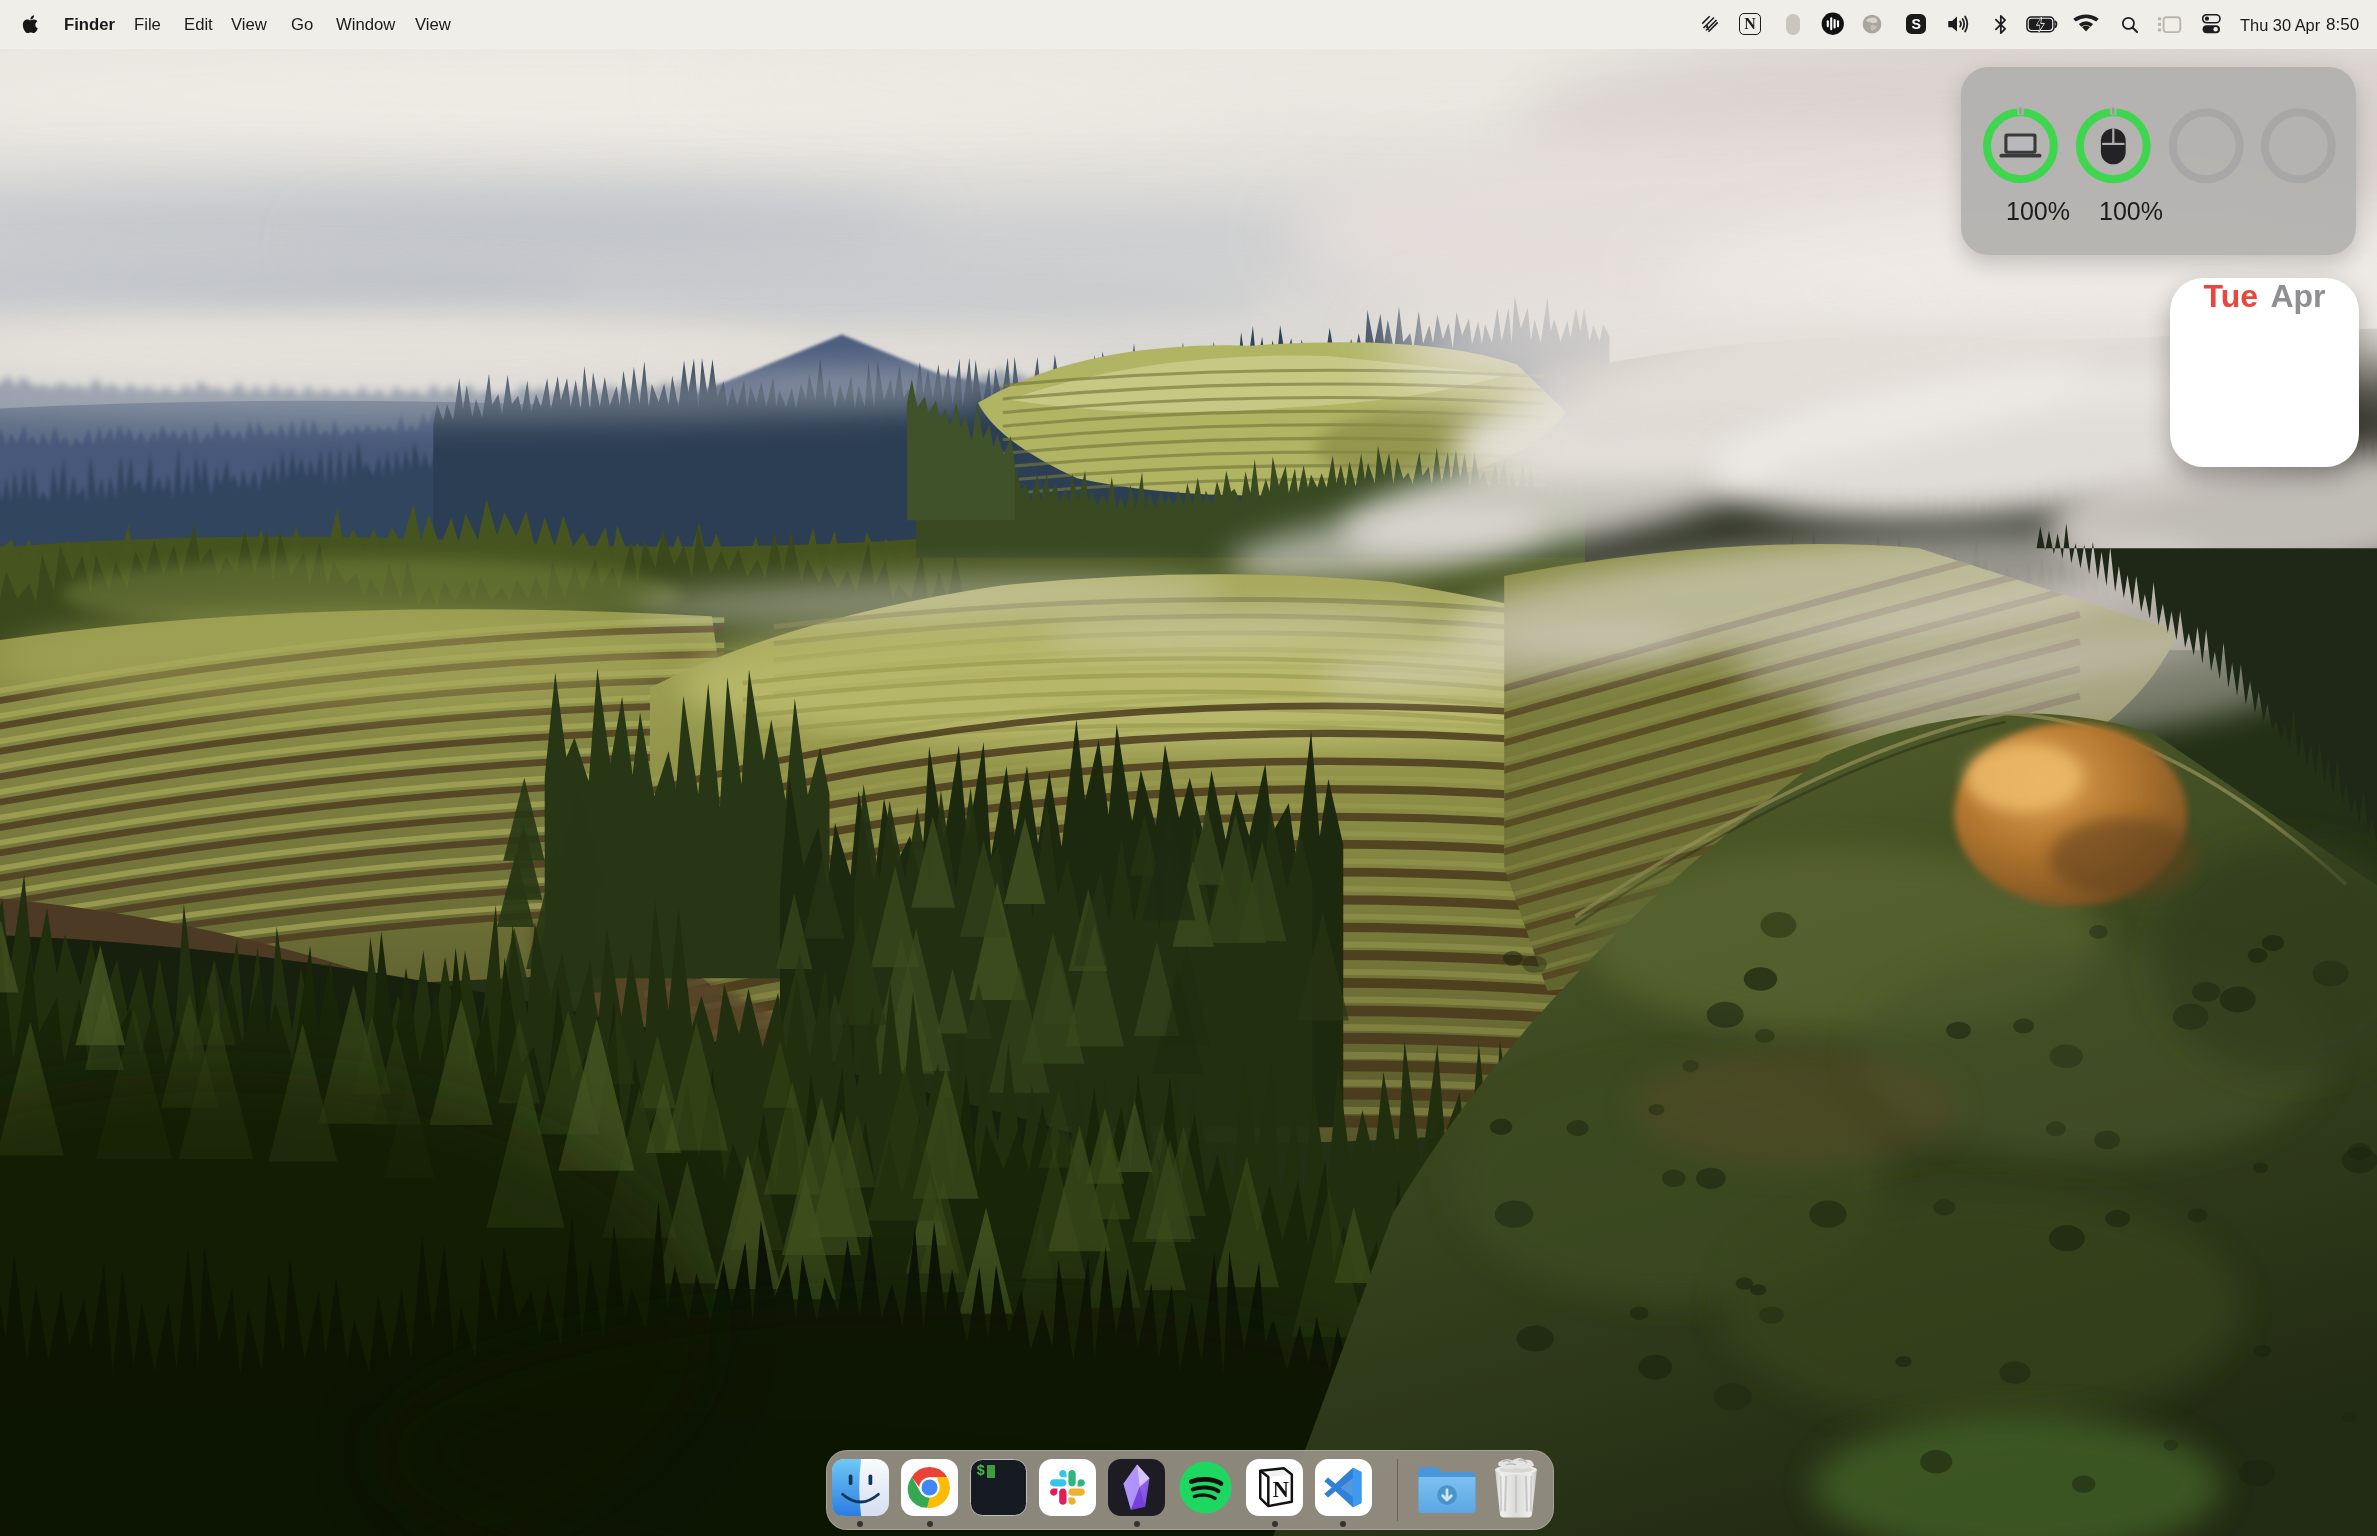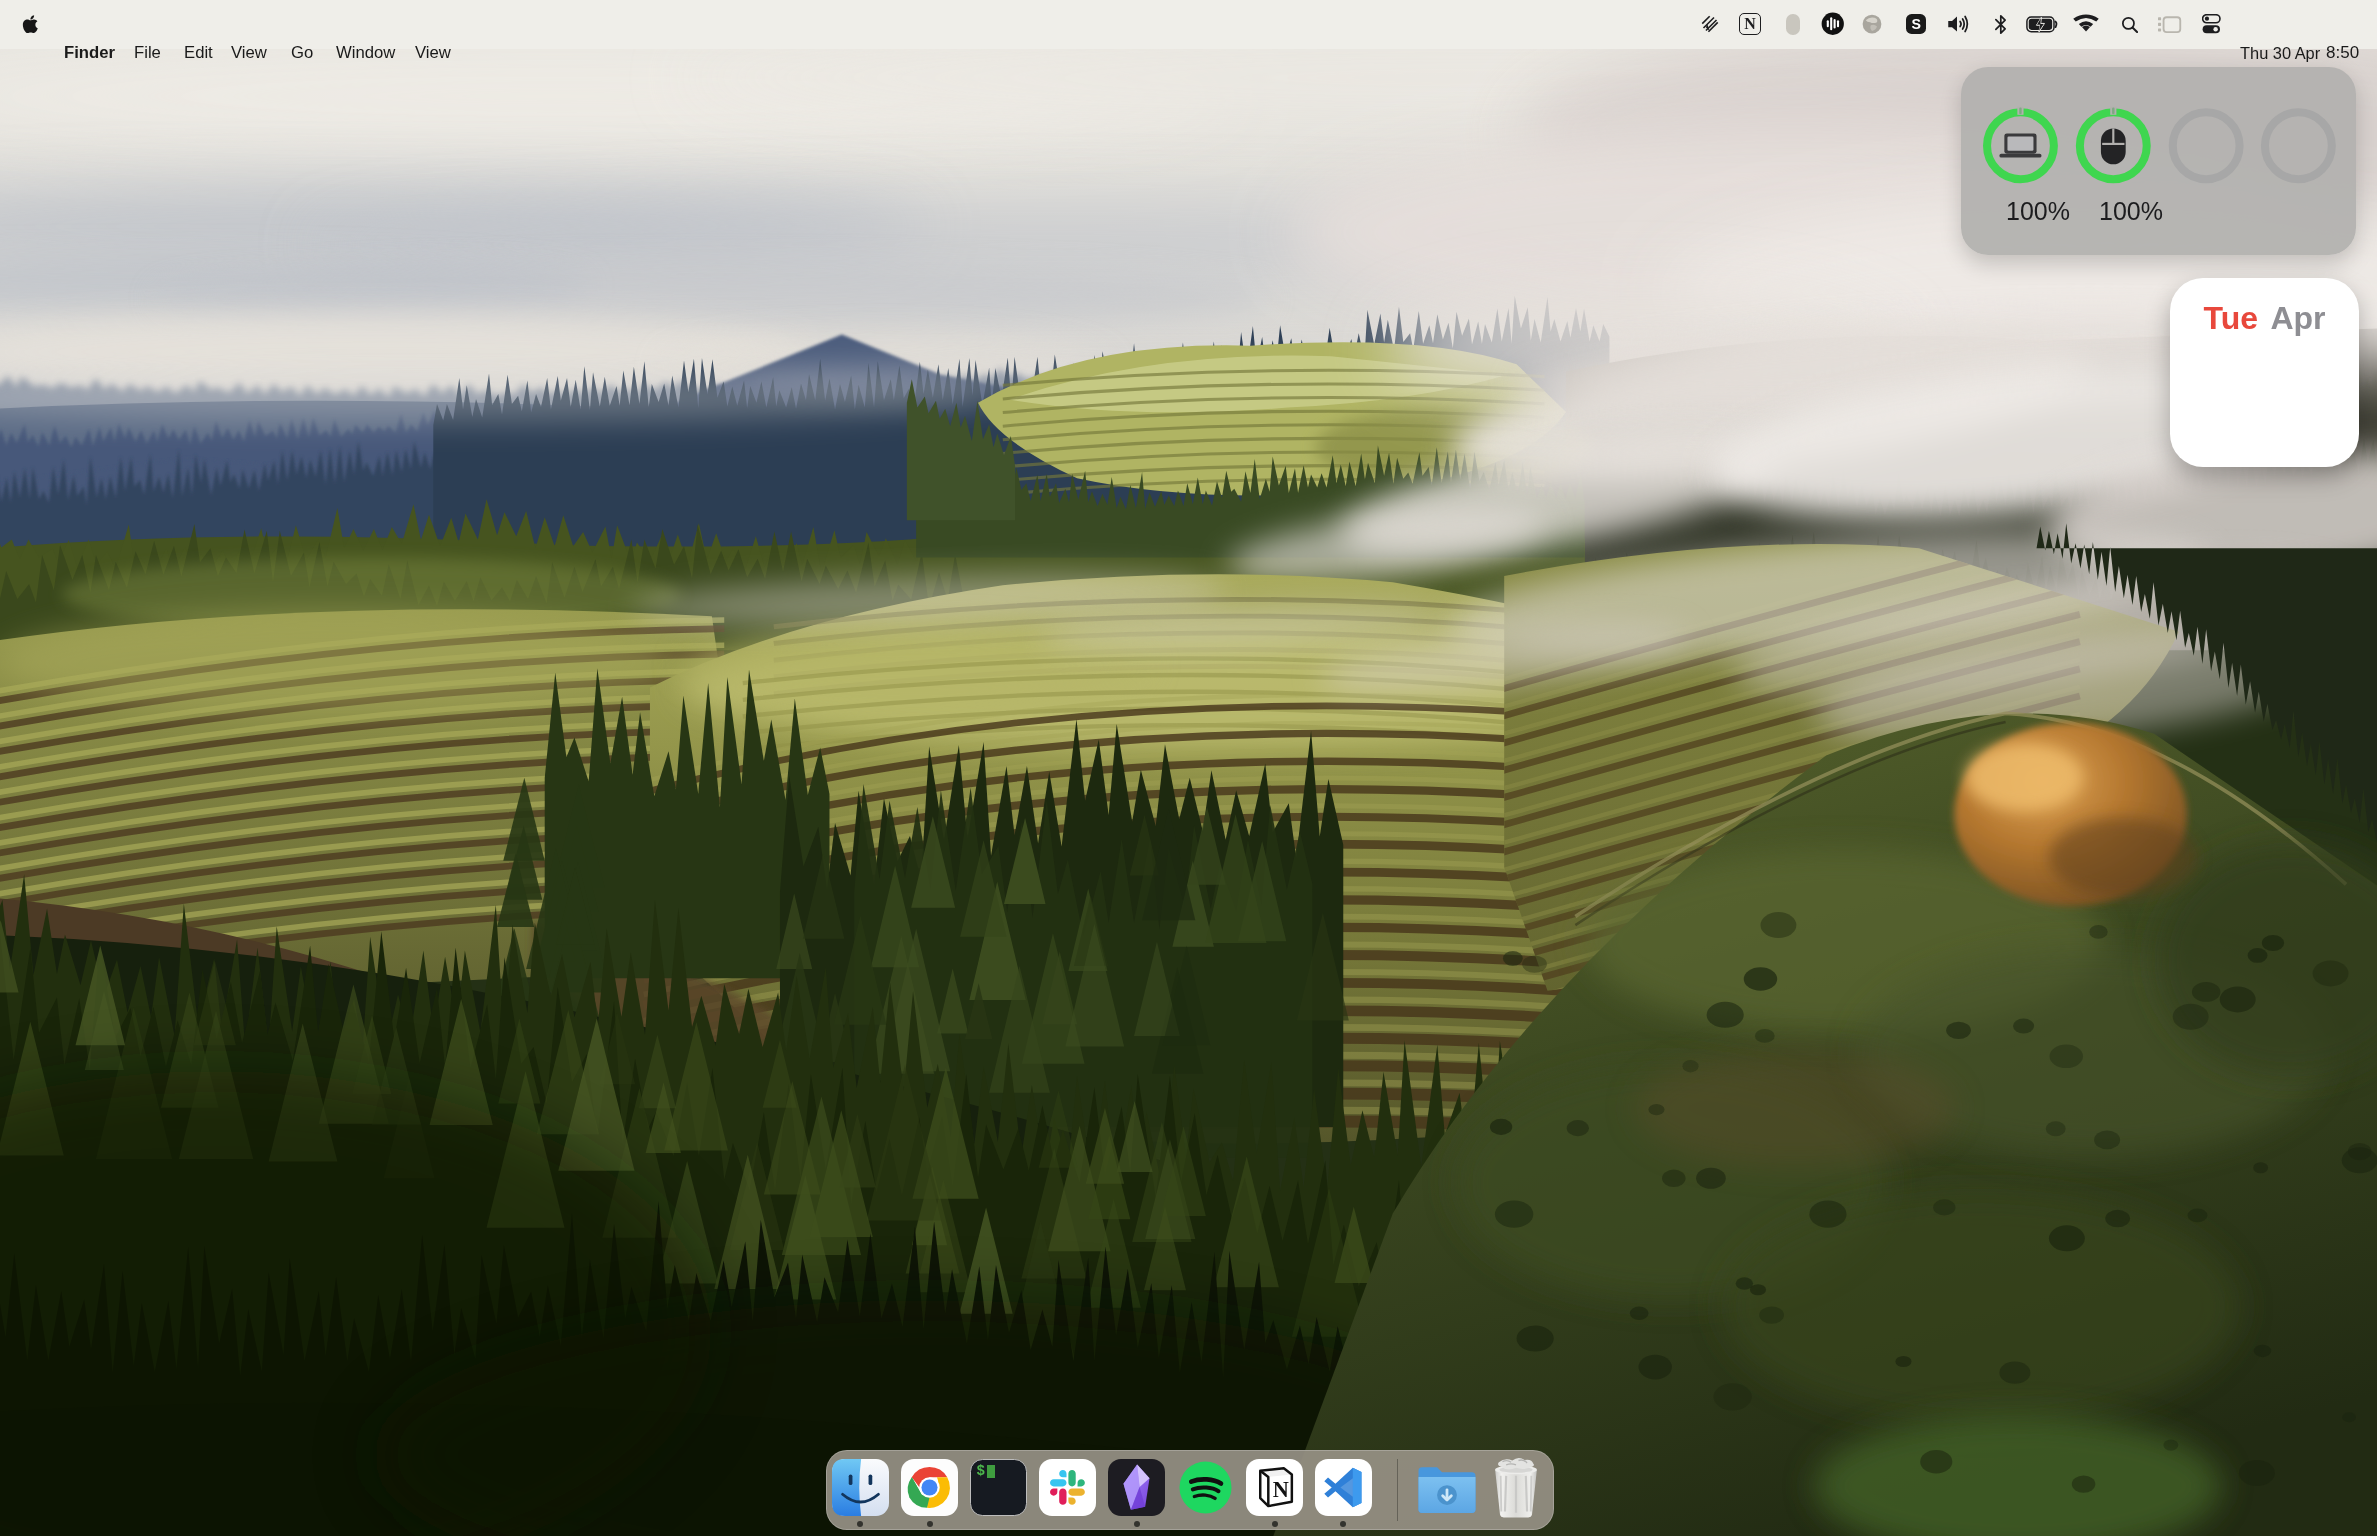--- a/index.html
+++ b/index.html
@@ -1,21 +1,21 @@
 <!DOCTYPE html>
 <html style="font-size:10px"><head><meta charset="utf-8">
 <style>
 html,body{margin:0;padding:0;width:2377px;height:1537px;overflow:hidden;background:#cfcabf;-webkit-font-smoothing:antialiased;font-family:'Liberation Sans',sans-serif;}
 #wall{position:absolute;left:0;top:0;width:2377px;height:1537px;}
 #menubar{position:absolute;left:0;top:0;width:2377px;height:49px;background:#efeee9;display:flex;align-items:center;color:#1a1a1a;font-size:16.7px;}
-.mi{position:absolute;top:50%;transform:translateY(-50%);white-space:nowrap;margin-top:28px;}
+.mi{position:absolute;top:50%;transform:translateY(-50%);white-space:nowrap;}
 #batw{position:absolute;left:1961px;top:67px;width:395px;height:188px;background:rgba(178,176,174,0.93);border-radius:27px;box-shadow:0 8.7px 21px rgba(0,0,0,0.18);}
 #batlabels{position:absolute;top:0;left:0;width:2377px;height:1537px;pointer-events:none;}
 #calw{position:absolute;left:2170px;top:278px;width:189px;height:189px;background:#fff;border-radius:33px;box-shadow:0 10px 25px rgba(0,0,0,0.28);text-align:center;}
-#calw .l1{margin-top:22px;font-size:32px;font-weight:700;letter-spacing:0px;}
+#calw .l1{font-size:32px;font-weight:700;letter-spacing:0px;}
 #calw .l1 .tu{color:#e8483c;}
 #calw .l1 .ap{color:#8e8e93;margin-left:12.4px;}
 #calw .l2{margin-top:-16px;font-size:136px;font-weight:700;color:#242426;letter-spacing:-3.7px;}
 #dock{position:absolute;left:826px;top:1450px;width:728px;height:80px;background:rgba(150,144,132,0.93);border:1.2px solid rgba(255,255,255,0.22);border-radius:21px;box-sizing:border-box;}
 .b100{position:absolute;width:99px;text-align:right;font-size:25px;color:#1c1c1e;}
 </style></head>
 <body>
 <div id="wall"><svg width="2377" height="1537" viewBox="0 0 3840 2482">
 <defs>
 <linearGradient id="sky" x1="0" y1="0" x2="0" y2="1">

